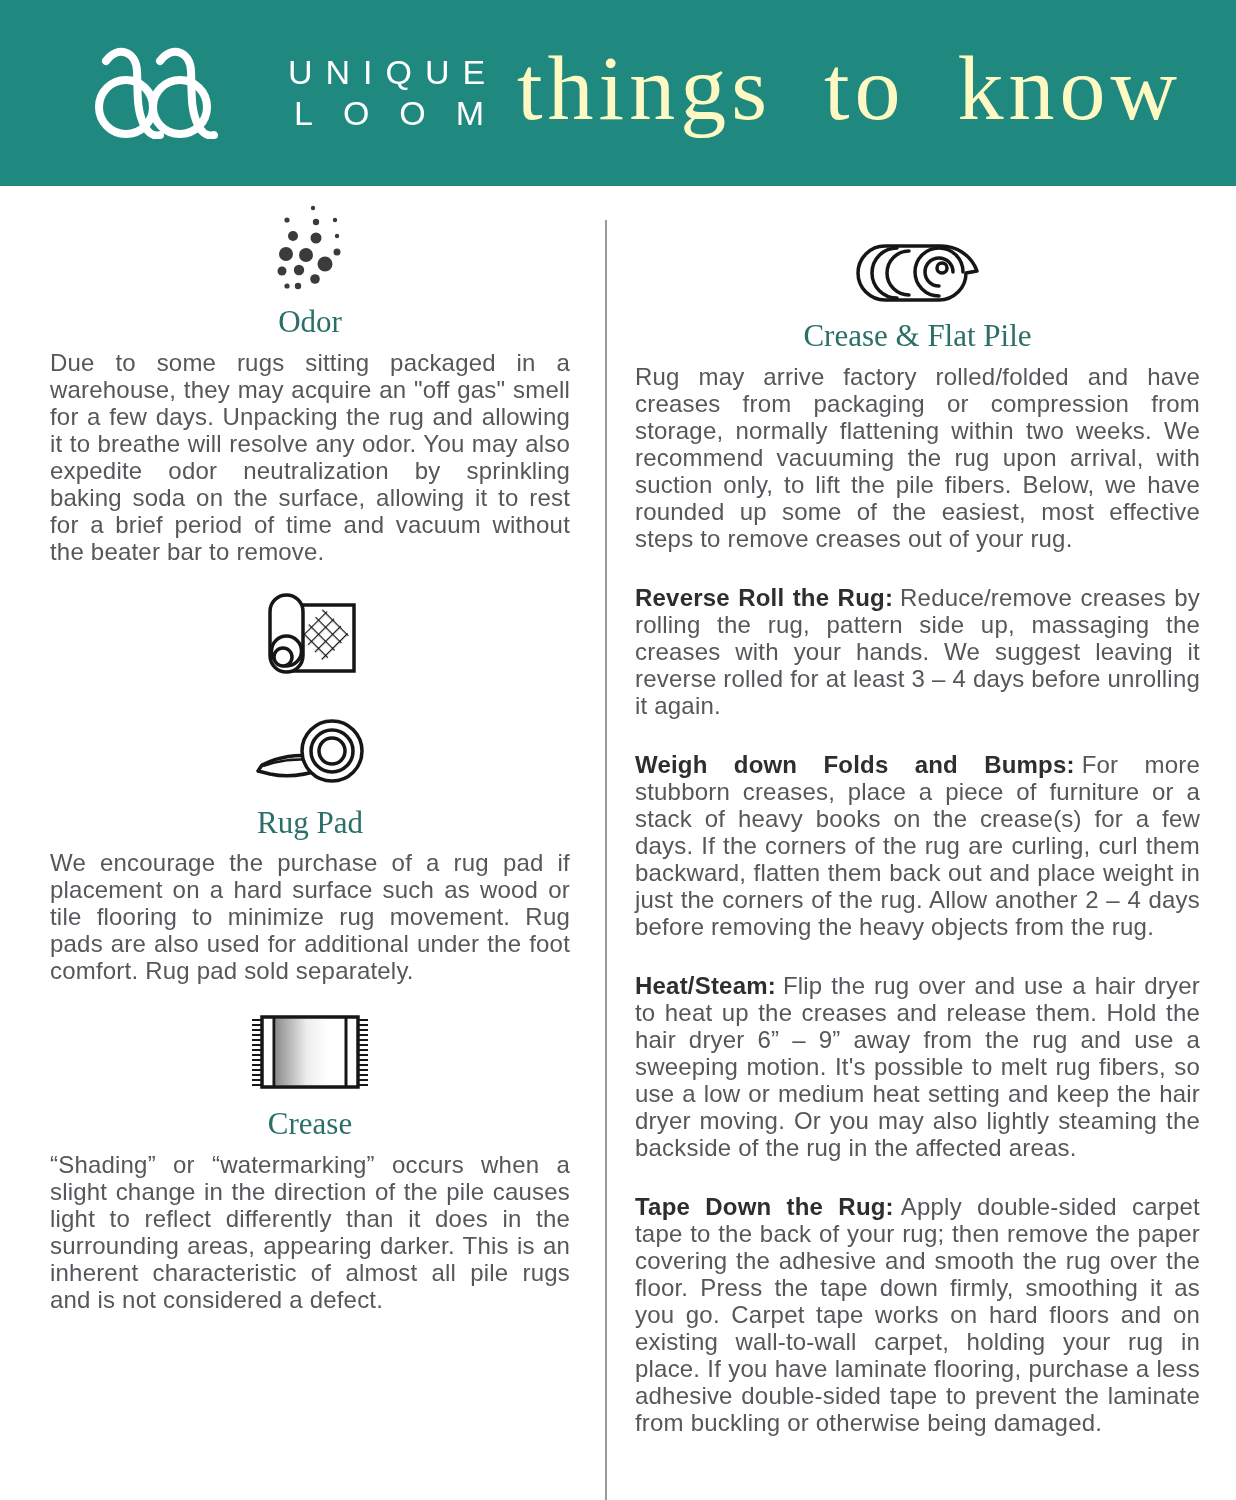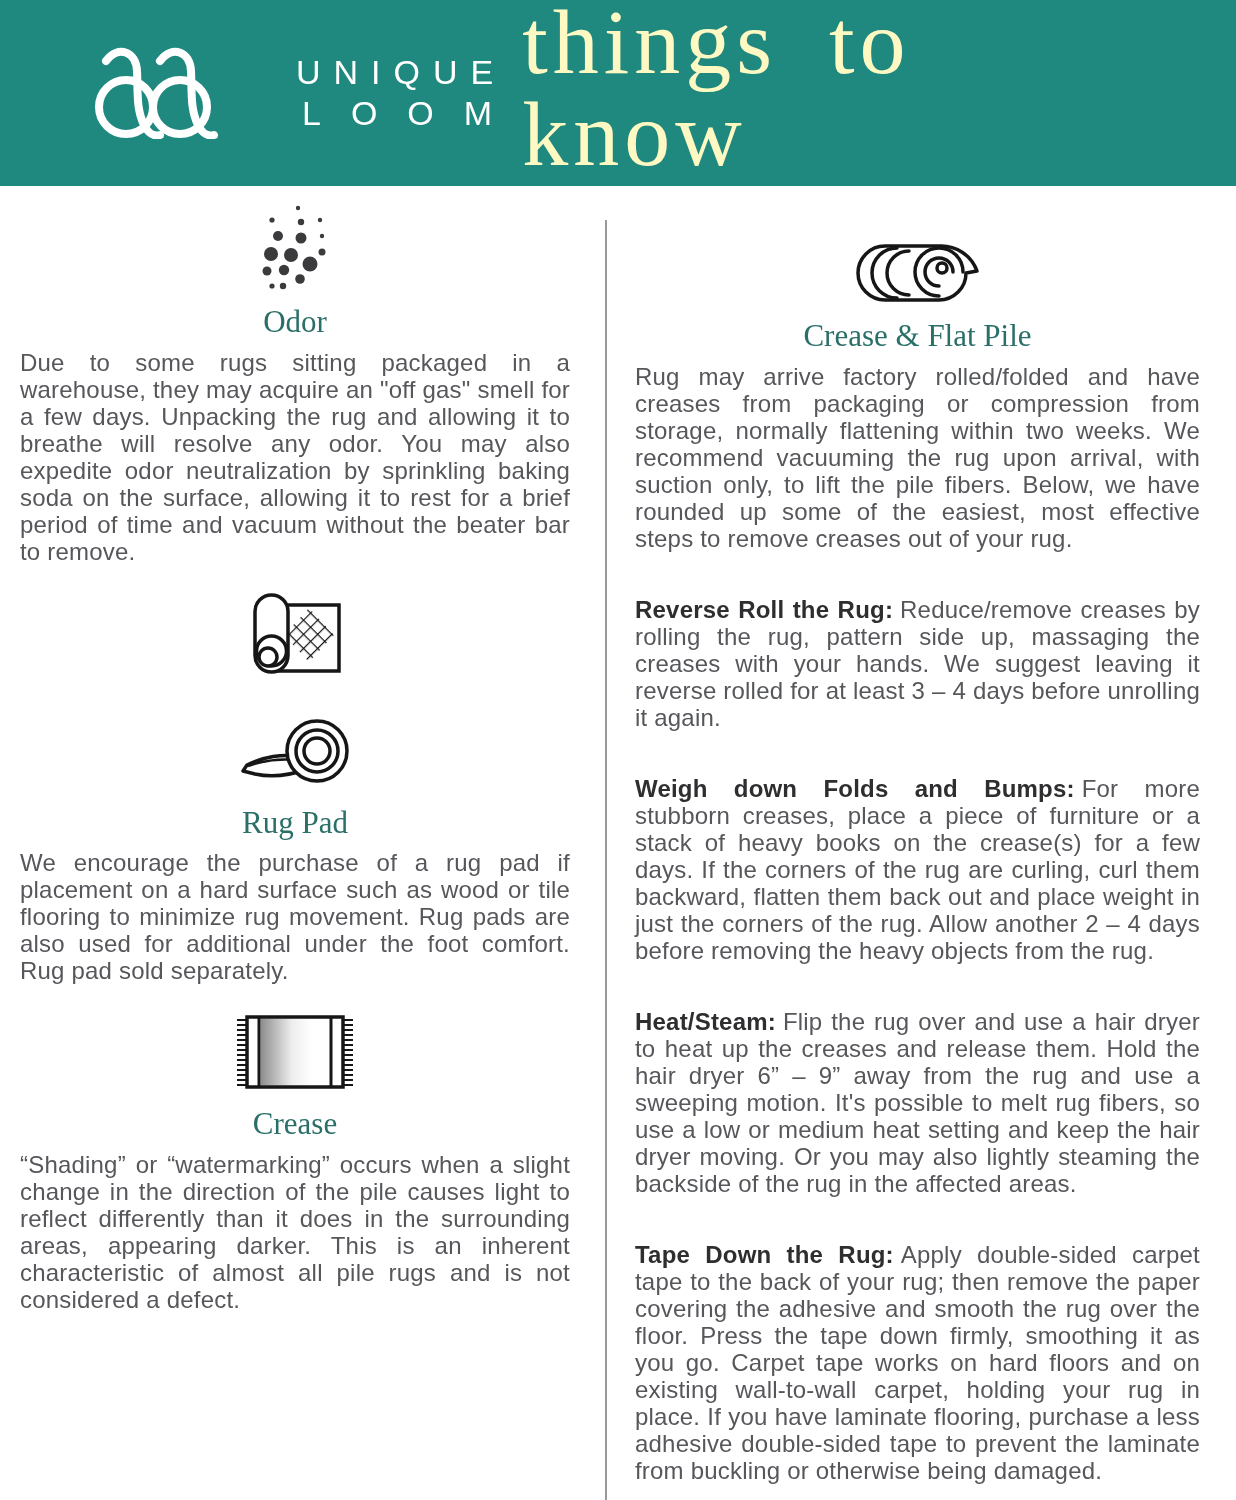--- a/index.html
+++ b/index.html
@@ -3,49 +3,49 @@
 <meta charset="utf-8">
 <style>
   html,body{margin:0;padding:0;}
   body{
     width:1236px;height:1500px;background:#ffffff;overflow:hidden;
     font-family:"Liberation Sans",sans-serif;
   }
   .banner{
     height:186px;background:#20897f;display:flex;align-items:center;
   }
-  .logo{display:flex;align-items:center;gap:38px;margin-left:92px;}
+  .logo{display:flex;align-items:center;gap:30px;margin-left:92px;}
   .brand{color:#fff;text-align:center;font-size:34px;line-height:1.2;font-weight:400;}
   .brand .l1{letter-spacing:13px;}
   .brand .l2{letter-spacing:30px;margin-left:22px;}
   .title{
     margin:0 54px 0 auto;color:#fef9c3;font-family:"Liberation Serif",serif;
     font-weight:400;font-size:92px;letter-spacing:5px;word-spacing:24px;line-height:1;
     padding-bottom:10px;
   }
   .content{position:relative;display:flex;height:1314px;}
   .divider{position:absolute;left:605px;top:34px;bottom:0;width:2px;background:#97999b;}
   .col{box-sizing:border-box;}
-  .col-left{width:618px;padding:0 48px 0 20px;}
+  .col-left{width:618px;padding:0 48px 0 50px;}
   .col-right{width:618px;padding:0 36px 4px 17px;}
   .icon-row{display:flex;justify-content:center;}
   .mt-odor{margin-top:16px;}
   .mt-thread{margin-top:26px;}
   .mt-pad{margin-top:36px;}
   .mt-shade{margin-top:28px;}
   .mt-crease{margin-top:56px;}
   h2{
     margin:14px 0 0;text-align:center;font-family:"Liberation Serif",serif;
     font-weight:400;color:#2a6f68;font-size:31px;line-height:1.15;
   }
   p.body{
     margin:9px 0 0;text-align:justify;color:#56575b;
     font-size:24px;line-height:27px;letter-spacing:0.2px;
   }
-  p.tip{margin:44px 0 0;}
+  p.tip{margin:32px 0 0;}
   .tip-label{font-weight:bold;color:#2e2e30;margin-right:7px;}
 </style>
 </head>
 <body>
 
 <div class="page">
 
   <header class="banner">
     <div class="logo">
       <svg width="150" height="92" viewBox="0 0 150 92">

